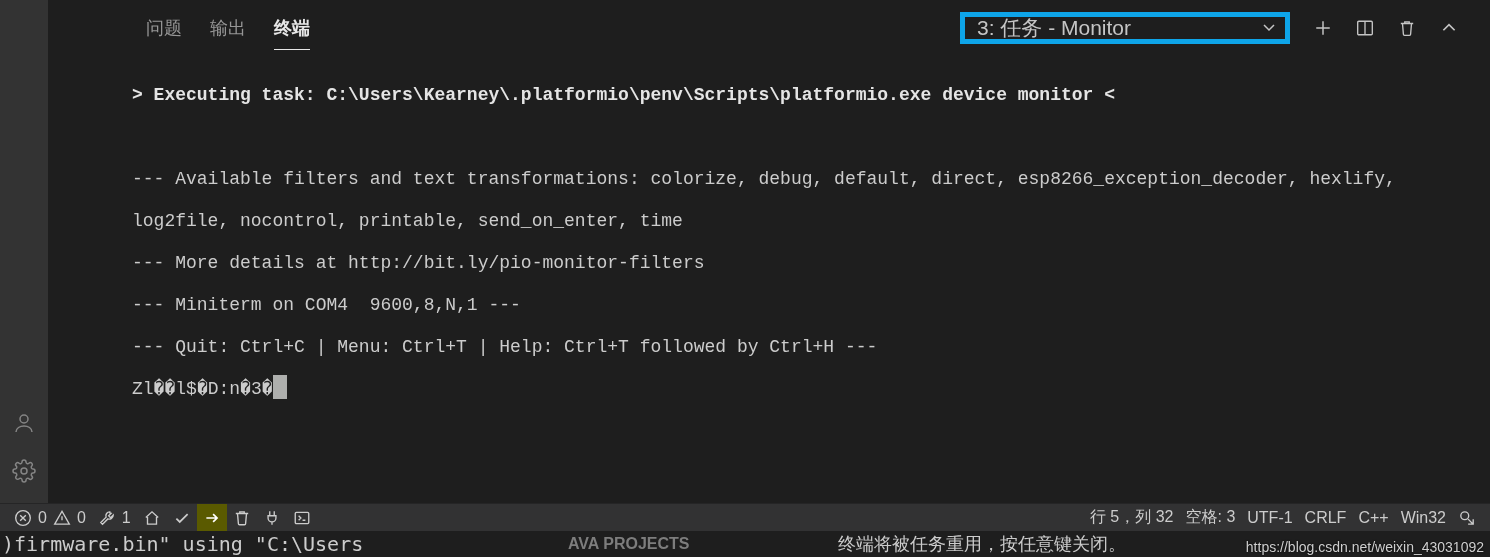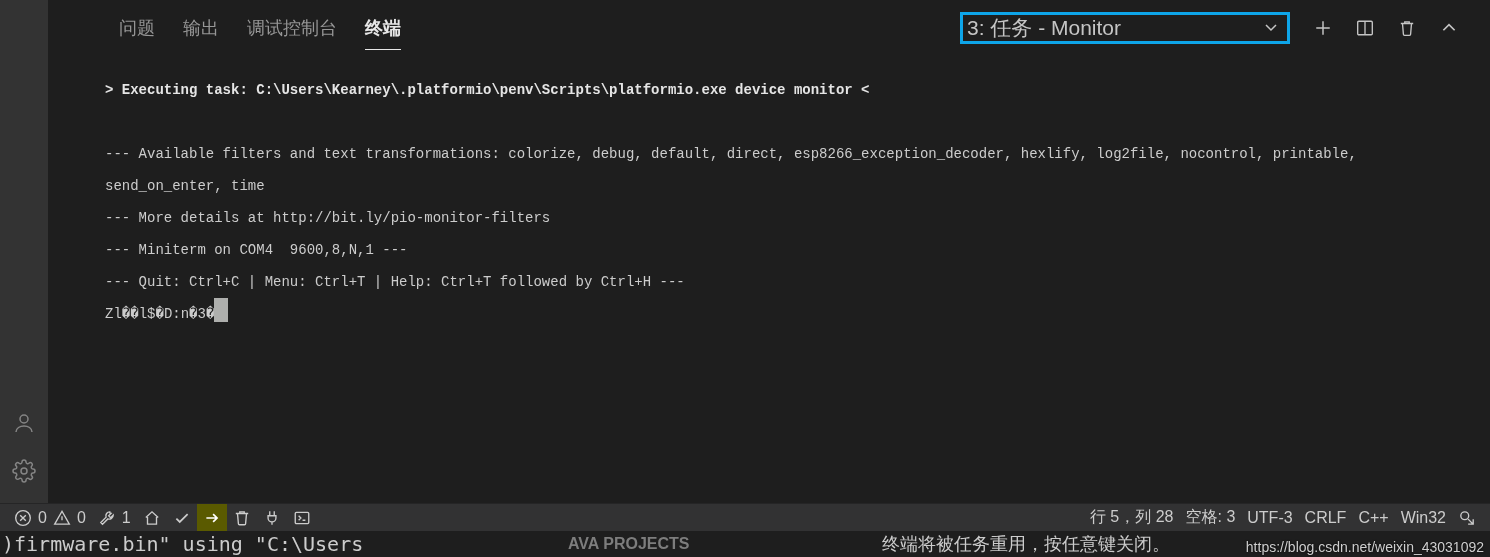--- a/index.html
+++ b/index.html
@@ -5,21 +5,21 @@
   * { margin: 0; padding: 0; box-sizing: border-box; }
   html, body { width: 1490px; height: 557px; overflow: hidden; }
   body {
     background: #1e1e1e;
     color: #cccccc;
     font-family: "Segoe UI", "Microsoft YaHei", sans-serif;
     font-size: 13px;
     display: flex;
     flex-direction: column;
   }
-  .main-row { flex: 1; display: flex; min-height: 0; }
+  .main-row { flex: 1; display: flex; min-height: 0; gap: 27px; }
   .activity-bar {
     width: 48px;
     background: #333333;
     display: flex;
     flex-direction: column;
     justify-content: flex-end;
     align-items: center;
     padding-bottom: 8px;
   }
   .activity-icon {
@@ -62,45 +62,45 @@
     content: "";
     position: absolute;
     left: 14px; right: 14px;
     bottom: -2px;
     height: 1px;
     background: #e7e7e7;
   }
   .tabs-spacer { flex: 1; }
   .terminal-picker {
     display: flex; align-items: center;
-    border: 3px solid #0ea5e9;
+    border: 5px solid #0ea5e9;
     height: 32px;
-    padding: 0 8px 0 4px;
+    padding: 0 8px 0 12px;
     font-size: 21px;
     color: #c5c5c5;
     background: #3c3c3c00;
     gap: 60px;
     min-width: 330px;
     justify-content: space-between;
   }
   .terminal-picker .chev svg { width:16px; height:16px; }
   .panel-actions {
     display: flex; align-items: center; gap: 24px;
     padding-left: 24px;
     color: #c5c5c5;
     padding-right: 24px;
   }
   .panel-actions .icon-btn { width:18px; height:18px; display:flex; align-items:center; justify-content:center; cursor:pointer; }
 
   .terminal-body {
     flex: 1;
     padding: 18px 12px 4px 56px;
     font-family: Consolas, "Courier New", monospace;
-    font-size: 14px;
-    line-height: 32px;
+    font-size: 18px;
+    line-height: 42px;
     color: #cccccc;
     white-space: pre-wrap;
     overflow: hidden;
   }
   .terminal-body .bold { font-weight: bold; color:#e5e5e5; }
   .cursor-block {
     display:inline-block; width:14px; height:24px; background:#aeafad; vertical-align:text-bottom;
   }
 
   
@@ -130,21 +130,21 @@
     font-size:20px;
     position:relative;
   }
   .leak .left { padding-left:2px; white-space:pre; }
   .leak .proj {
     position:absolute; left:520px;
     color:#7d7d7d; font-family:"Segoe UI",sans-serif; font-size:16px; font-weight:600;margin-left:48px;
   }
   .leak .cn {
     position:absolute; left:838px;
-    font-family:"Microsoft YaHei",sans-serif; font-size:18px; color:#cccccc;margin-left:44px;
+    font-family:"Microsoft YaHei",sans-serif; font-size:18px; color:#cccccc;
   }
   .leak .wm {
     position:absolute; right:6px; bottom:2px;
     color:#cfcfcf; font-size:14px; font-family:"Segoe UI",sans-serif;
     text-shadow:0 0 2px #000;
   }
 </style>
 </head>
 <body>
 
@@ -161,21 +161,20 @@
           <circle cx="12" cy="12" r="3"></circle>
           <path d="M19.4 15a1.7 1.7 0 0 0 .34 1.87l.06.06a2 2 0 1 1-2.83 2.83l-.06-.06a1.7 1.7 0 0 0-1.87-.34 1.7 1.7 0 0 0-1 1.56V21a2 2 0 1 1-4 0v-.09a1.7 1.7 0 0 0-1-1.56 1.7 1.7 0 0 0-1.87.34l-.06.06a2 2 0 1 1-2.83-2.83l.06-.06a1.7 1.7 0 0 0 .34-1.87 1.7 1.7 0 0 0-1.56-1H3a2 2 0 1 1 0-4h.09a1.7 1.7 0 0 0 1.56-1 1.7 1.7 0 0 0-.34-1.87l-.06-.06a2 2 0 1 1 2.83-2.83l.06.06c.5.5 1.24.64 1.87.34.6-.26 1-.86 1-1.51V3a2 2 0 1 1 4 0v.09c0 .65.4 1.25 1 1.51.63.3 1.37.16 1.87-.34l.06-.06a2 2 0 1 1 2.83 2.83l-.06.06a1.7 1.7 0 0 0-.34 1.87c.26.6.86 1 1.51 1H21a2 2 0 1 1 0 4h-.09c-.65 0-1.25.4-1.51 1z"></path>
         </svg>
     </div>
   </div>
 
   <div class="panel-area">
     <div class="panel-tabs">
       <div class="panel-tab">问题</div>
       <div class="panel-tab">输出</div>
-      <div class="panel-tab">调试控制台</div>
       <div class="panel-tab active">终端</div>
       <div class="tabs-spacer"></div>
       <div class="terminal-picker">
         <span>3: 任务 - Monitor</span>
         <span class="chev">
           <svg viewBox="0 0 16 16" fill="none" stroke="currentColor" stroke-width="1.5">
               <path d="M3 6l5 5 5-5"></path>
             </svg>
         </span>
       </div>
@@ -260,23 +259,23 @@
   </div>
   <div class="status-group">
     <svg viewBox="0 0 16 16" fill="none" stroke="currentColor" stroke-width="1.2">
         <rect x="2" y="3" width="12" height="10" rx="1"></rect>
         <path d="M5 6l2 2-2 2M8.5 10h2.5"></path>
       </svg>
   </div>
 
   <div class="status-spacer"></div>
 
-  <div class="status-group">行 5，列 28</div>
+  <div class="status-group">行 5，列 32</div>
   <div class="status-group">空格: 3</div>
-  <div class="status-group">UTF-3</div>
+  <div class="status-group">UTF-1</div>
   <div class="status-group">CRLF</div>
   <div class="status-group">C++</div>
   <div class="status-group">Win32</div>
   <div class="status-group">
     <svg viewBox="0 0 16 16" fill="none" stroke="currentColor" stroke-width="1.2">
         <circle cx="6" cy="6" r="3.5"></circle>
         <path d="M9 9l4.5 4.5M13.5 9v4.5H9"></path>
       </svg>
   </div>
 </div>

